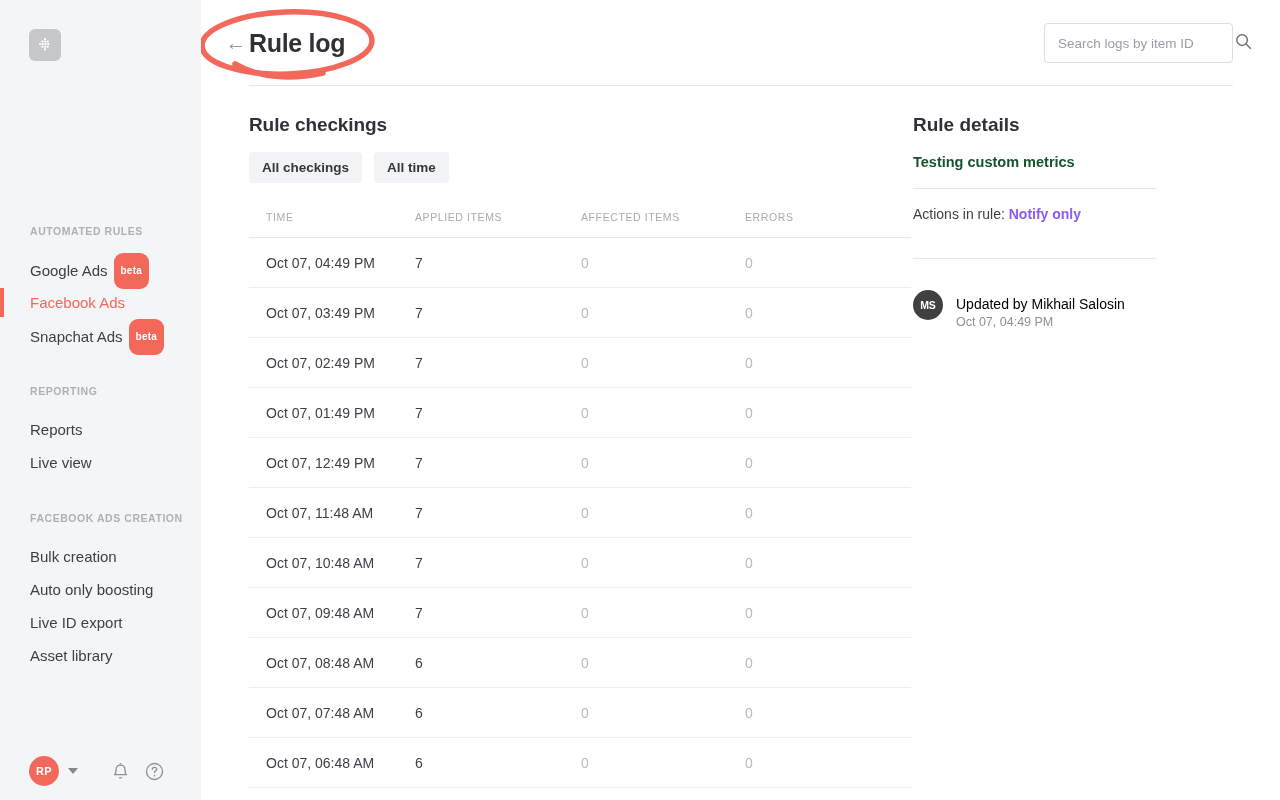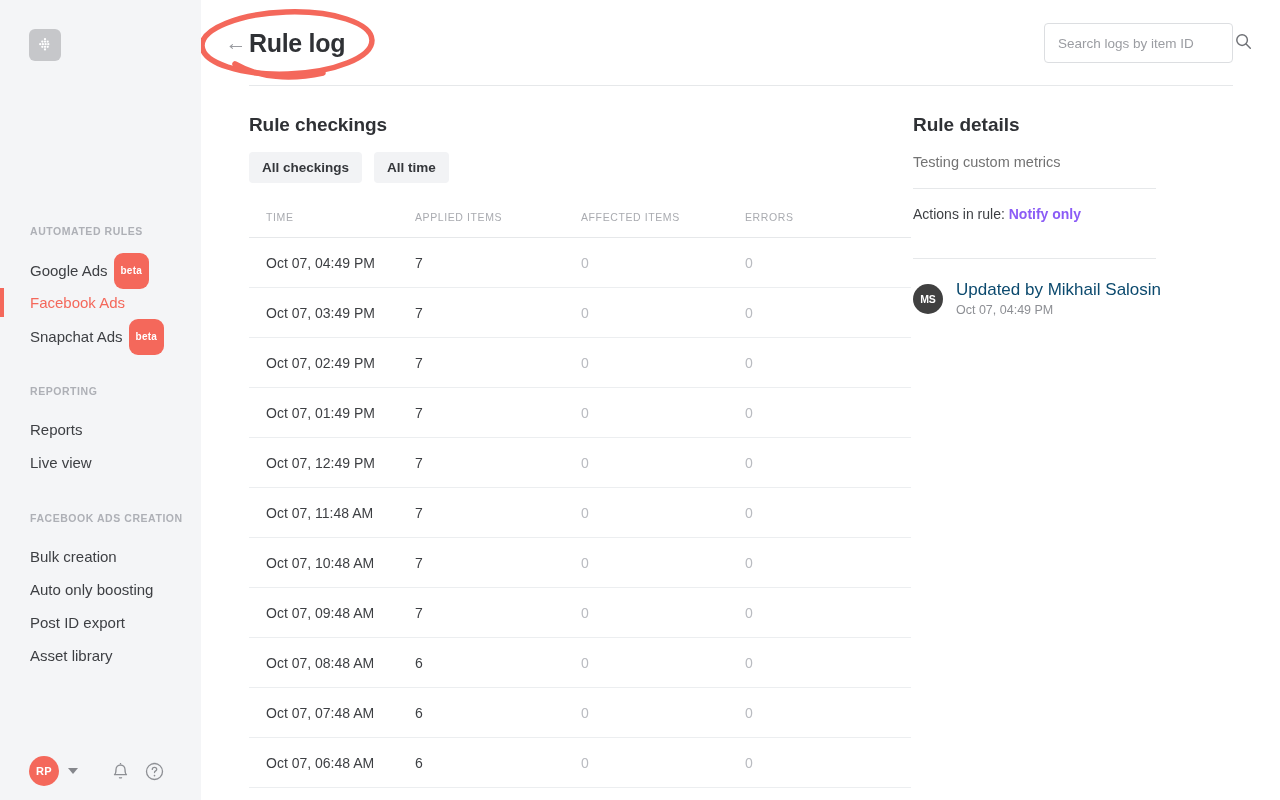--- a/index.html
+++ b/index.html
@@ -140,32 +140,32 @@
   }
   table.log td.muted { color: #b9bbc0; }
   .col-time { width: 166px; padding-left: 17px !important; }
   .col-applied { width: 166px; }
   .col-affected { width: 164px; }
   .col-errors { width: 166px; }
   table.log th.col-time { padding-left: 13px; }
 
   
   .rd-title { font-size: 19px; font-weight: bold; color: #2f3135; margin-bottom: 18px; }
-  .rd-link { font-size: 14.5px; color: #737373; font-weight: normal; cursor: pointer; }
+  .rd-link { font-size: 14.5px; color: #14532d; font-weight: bold; cursor: pointer; }
   .rd-sep { height: 1px; background: #e6e8ea; margin: 18px 0 0 0; width: 243px; }
   .rd-actions { font-size: 14px; color: #3d3f43; padding: 17px 0 18px 0; }
   .rd-actions b { color: #8b5cf6; }
   .rd-user { display: flex; align-items: center; padding-top: 20px; }
   .rd-avatar {
     width: 30px; height: 30px; border-radius: 50%;
     background: #404040; color: #fff; font-size: 10.5px; font-weight: bold;
     display: flex; align-items: center; justify-content: center; flex: 0 0 30px;
   }
   .rd-user-text { margin-left: 13px; }
-  .rd-user-name { font-size: 17px; color: #0c4a6e; line-height: 1.35; }
+  .rd-user-name { font-size: 14px; color: #000000; line-height: 1.35; margin-top: 16px; }
   .rd-user-date { font-size: 12.5px; color: #8d8f94; line-height: 1.35; }
 </style>
 </head>
 <body>
 
 <div class="app">
 
   <aside class="sidebar">
 
     <div class="logo-box">
@@ -212,21 +212,21 @@
 
     <div class="sb-group-creation">
       <div class="nav-section-title">FACEBOOK ADS CREATION</div>
       <div class="nav-item">
         <span>Bulk creation</span>
       </div>
       <div class="nav-item">
         <span>Auto only boosting</span>
       </div>
       <div class="nav-item">
-        <span>Post ID export</span>
+        <span>Live ID export</span>
       </div>
       <div class="nav-item">
         <span>Asset library</span>
       </div>
     </div>
 
     <div class="sidebar-footer">
       <div class="avatar">RP</div>
       <div class="caret-down"></div>
       <div class="footer-icons">

